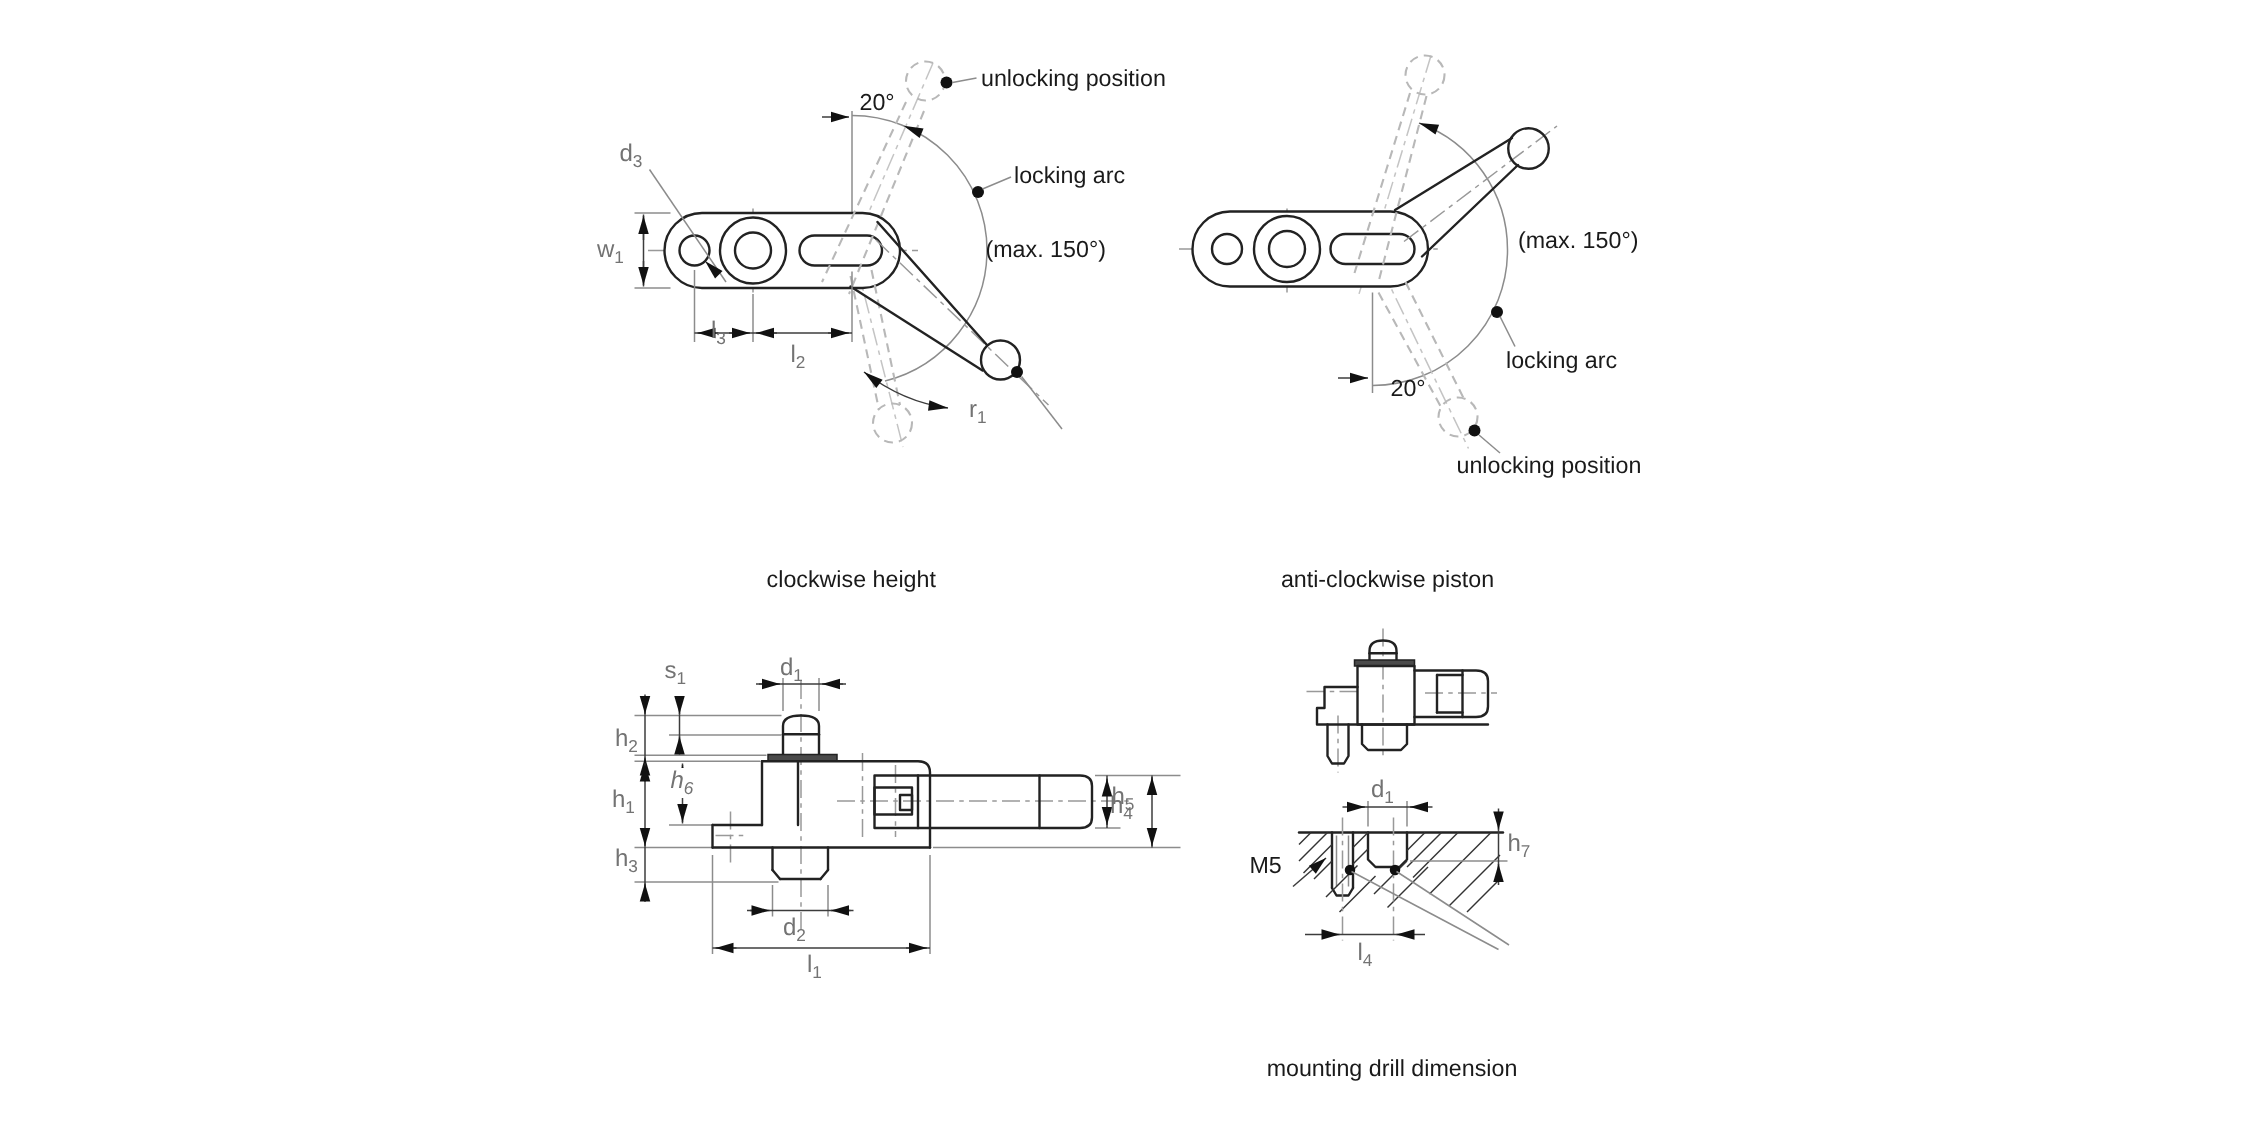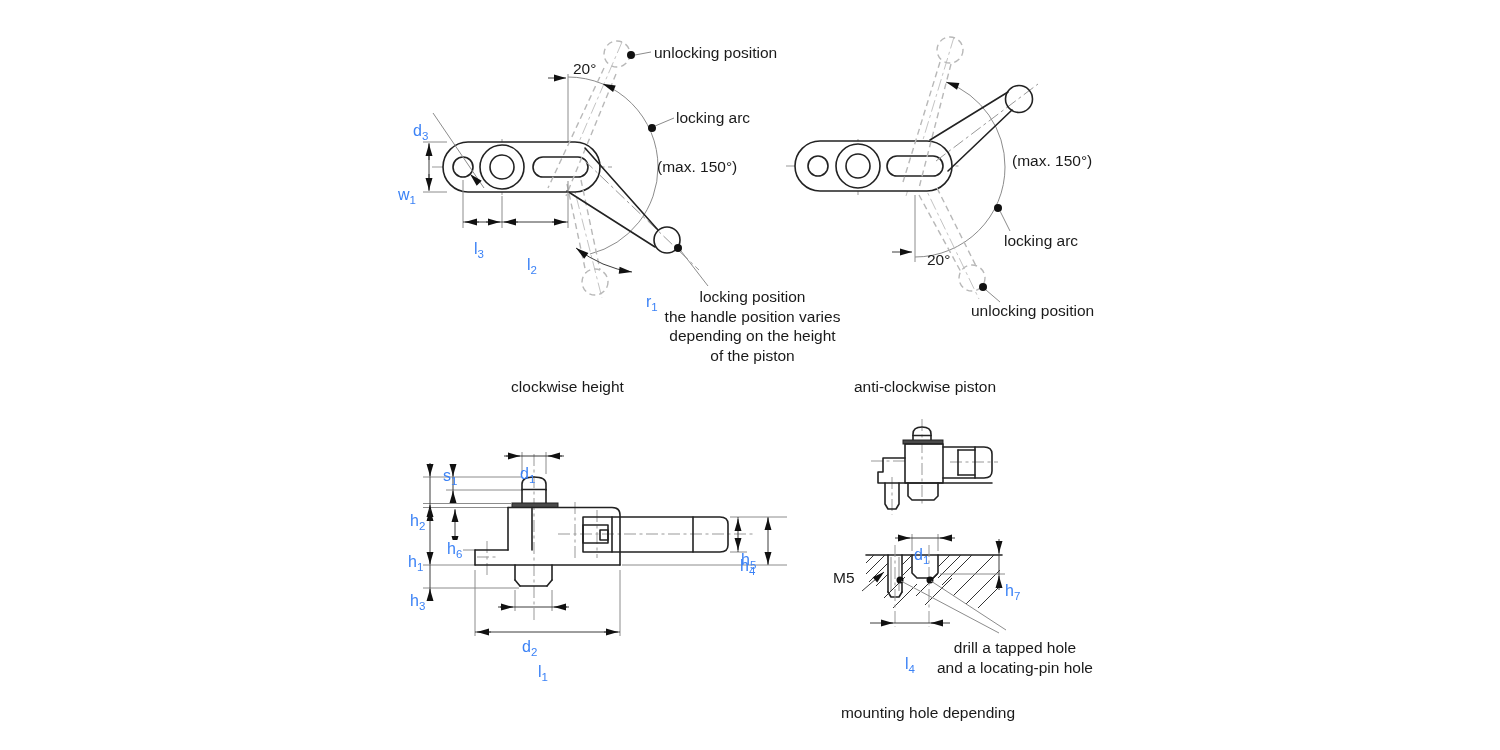--- a/index.html
+++ b/index.html
@@ -1,23 +1,23 @@
 <!DOCTYPE html>
 <html><head>
 <meta charset="utf-8">
 <style>
   html,body{margin:0;padding:0;background:#ffffff;}
   #stage{position:relative;width:1500px;height:750px;background:#fff;overflow:hidden;
          font-family:"Liberation Sans",sans-serif;}
   #stage svg{position:absolute;left:0;top:0;}
   .txt{position:absolute;font-size:15.5px;color:#1a1a1a;white-space:nowrap;}
   .ctr{text-align:center;white-space:normal;}
-  .lbl{position:absolute;font-size:16px;color:#3b82f6;white-space:nowrap;margin-top:28px;}
+  .lbl{position:absolute;font-size:16px;color:#737373;white-space:nowrap;}
   .lbl sub{font-size:11.5px;}
-  .wbg{background:#fff;padding:0 1px;}
+  .wbg{background:#fff;padding:0 1px;font-style:italic;}
   
   .ol{fill:none;stroke:#222;stroke-width:1.6;stroke-linejoin:round;stroke-linecap:round;}
   .olf{fill:#fff;stroke:#222;stroke-width:1.6;}
   .washer{fill:#4a4a4a;stroke:#222;stroke-width:1;}
   .thin{fill:none;stroke:#8c8c8c;stroke-width:1;}
   .cl{fill:none;stroke:#999;stroke-width:1;stroke-dasharray:12 3.5 3 3.5;}
   .gho{fill:none;stroke:#b8b8b8;stroke-width:1.4;stroke-dasharray:6 4;}
   .ghc{fill:none;stroke:#c4c4c4;stroke-width:1;stroke-dasharray:12 3.5 3 3.5;}
   .dim{fill:none;stroke:#3c3c3c;stroke-width:1;}
   .de{marker-end:url(#ar);}
@@ -261,26 +261,20 @@
 
 <div class="txt" style="left:654px;top:44px">unlocking position</div>
 <div class="txt" style="left:573px;top:60px">20°</div>
 <div class="lbl" style="left:413px;top:94px"><span>d</span><sub>3</sub></div>
 <div class="txt" style="left:676px;top:109px">locking arc</div>
 <div class="txt" style="left:657px;top:158px">(max. 150°)</div>
 <div class="lbl" style="left:398px;top:158px"><span>w</span><sub>1</sub></div>
 <div class="lbl" style="left:474px;top:212px"><span>l</span><sub>3</sub></div>
 <div class="lbl" style="left:527px;top:228px"><span>l</span><sub>2</sub></div>
 <div class="lbl" style="left:646px;top:265px"><span>r</span><sub>1</sub></div>
-<div class="txt ctr" style="left:655px;top:287px;width:195px;line-height:19.5px">
-  <div>locking position</div>
-  <div>the handle position varies</div>
-  <div>depending on the height</div>
-  <div>of the piston</div>
-</div>
 <div class="txt ctr" style="left:460px;top:378px;width:215px">clockwise height</div>
 
 <div class="txt" style="left:1012px;top:152px">(max. 150°)</div>
 <div class="txt" style="left:1004px;top:232px">locking arc</div>
 <div class="txt" style="left:927px;top:251px">20°</div>
 <div class="txt" style="left:971px;top:302px">unlocking position</div>
 <div class="txt ctr" style="left:825px;top:378px;width:200px">anti-clockwise piston</div>
 
 <div class="lbl" style="left:443px;top:439px"><span>s</span><sub>1</sub></div>
 <div class="lbl" style="left:520px;top:437px"><span>d</span><sub>1</sub></div>
@@ -290,19 +284,15 @@
 <div class="lbl" style="left:410px;top:564px"><span>h</span><sub>3</sub></div>
 <div class="lbl" style="left:522px;top:610px"><span>d</span><sub>2</sub></div>
 <div class="lbl" style="left:538px;top:635px"><span>l</span><sub>1</sub></div>
 <div class="lbl" style="left:741px;top:523px"><span>h</span><sub>5</sub></div>
 <div class="lbl" style="left:740px;top:529px"><span>h</span><sub>4</sub></div>
 
 <div class="lbl" style="left:914px;top:518px"><span>d</span><sub>1</sub></div>
 <div class="lbl" style="left:1005px;top:554px"><span>h</span><sub>7</sub></div>
 <div class="txt" style="left:833px;top:569px">M5</div>
 <div class="lbl" style="left:905px;top:627px"><span>l</span><sub>4</sub></div>
-<div class="txt ctr" style="left:930px;top:638px;width:170px;line-height:19.5px">
-  <div>drill a tapped hole</div>
-  <div>and a locating-pin hole</div>
+<div class="txt ctr" style="left:828px;top:704px;width:200px">mounting drill dimension</div>
+
 </div>
-<div class="txt ctr" style="left:828px;top:704px;width:200px">mounting hole depending</div>
-
-</div>
 
 </body></html>

